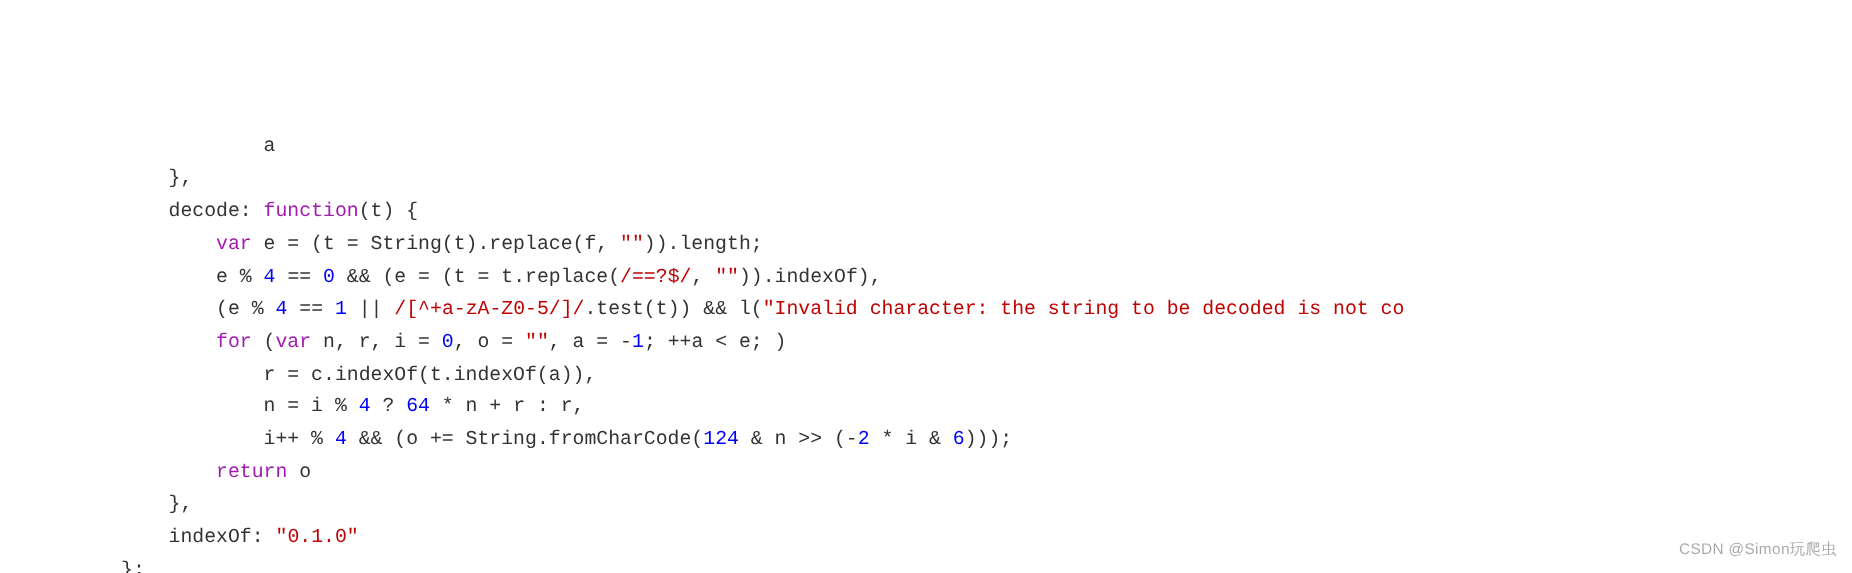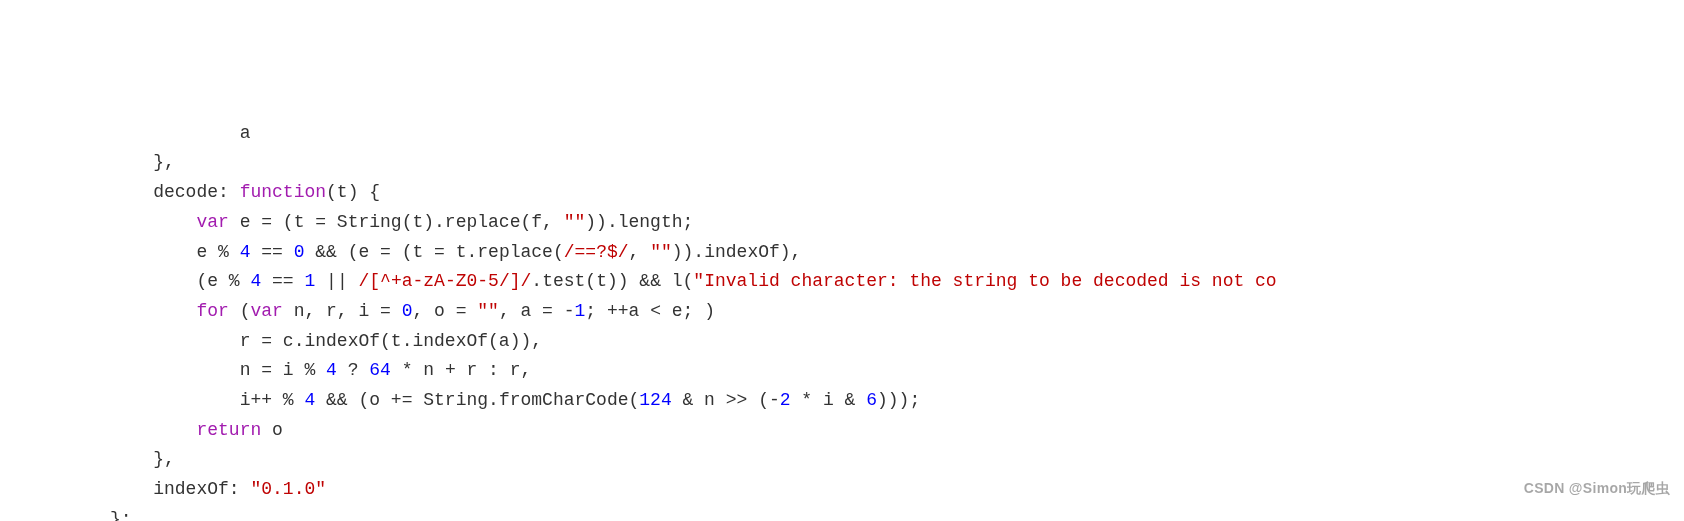--- a/index.html
+++ b/index.html
@@ -20,26 +20,25 @@
   }
   .tok-keyword-purple { color: #a21caf; }
   .tok-number { color: #0000ff; }
   .tok-string { color: #bf0303; }
   .tok-regex { color: #bf0303; }
   .tok-punct { color: #333333; }
   .tok-id { color: #333333; }
   .watermark {
     position: absolute;
     right: 14px;
-    bottom: 21px;
+    bottom: 10px;
     color: rgba(0,0,0,0.35);
     font-family: Arial, sans-serif;
     font-size: 14px;
     letter-spacing: 0.3px;
-    font-weight: bold;
   }
 </style>
 </head>
 <body>
 
 
 
 <div class="code"><span>            <span class="tok-id">a</span></span>
 <span>    <span class="tok-punct">},</span></span>
 <span>    <span class="tok-id">decode</span><span class="tok-punct">: </span><span class="tok-keyword-purple">function</span><span class="tok-punct">(t) {</span></span>

